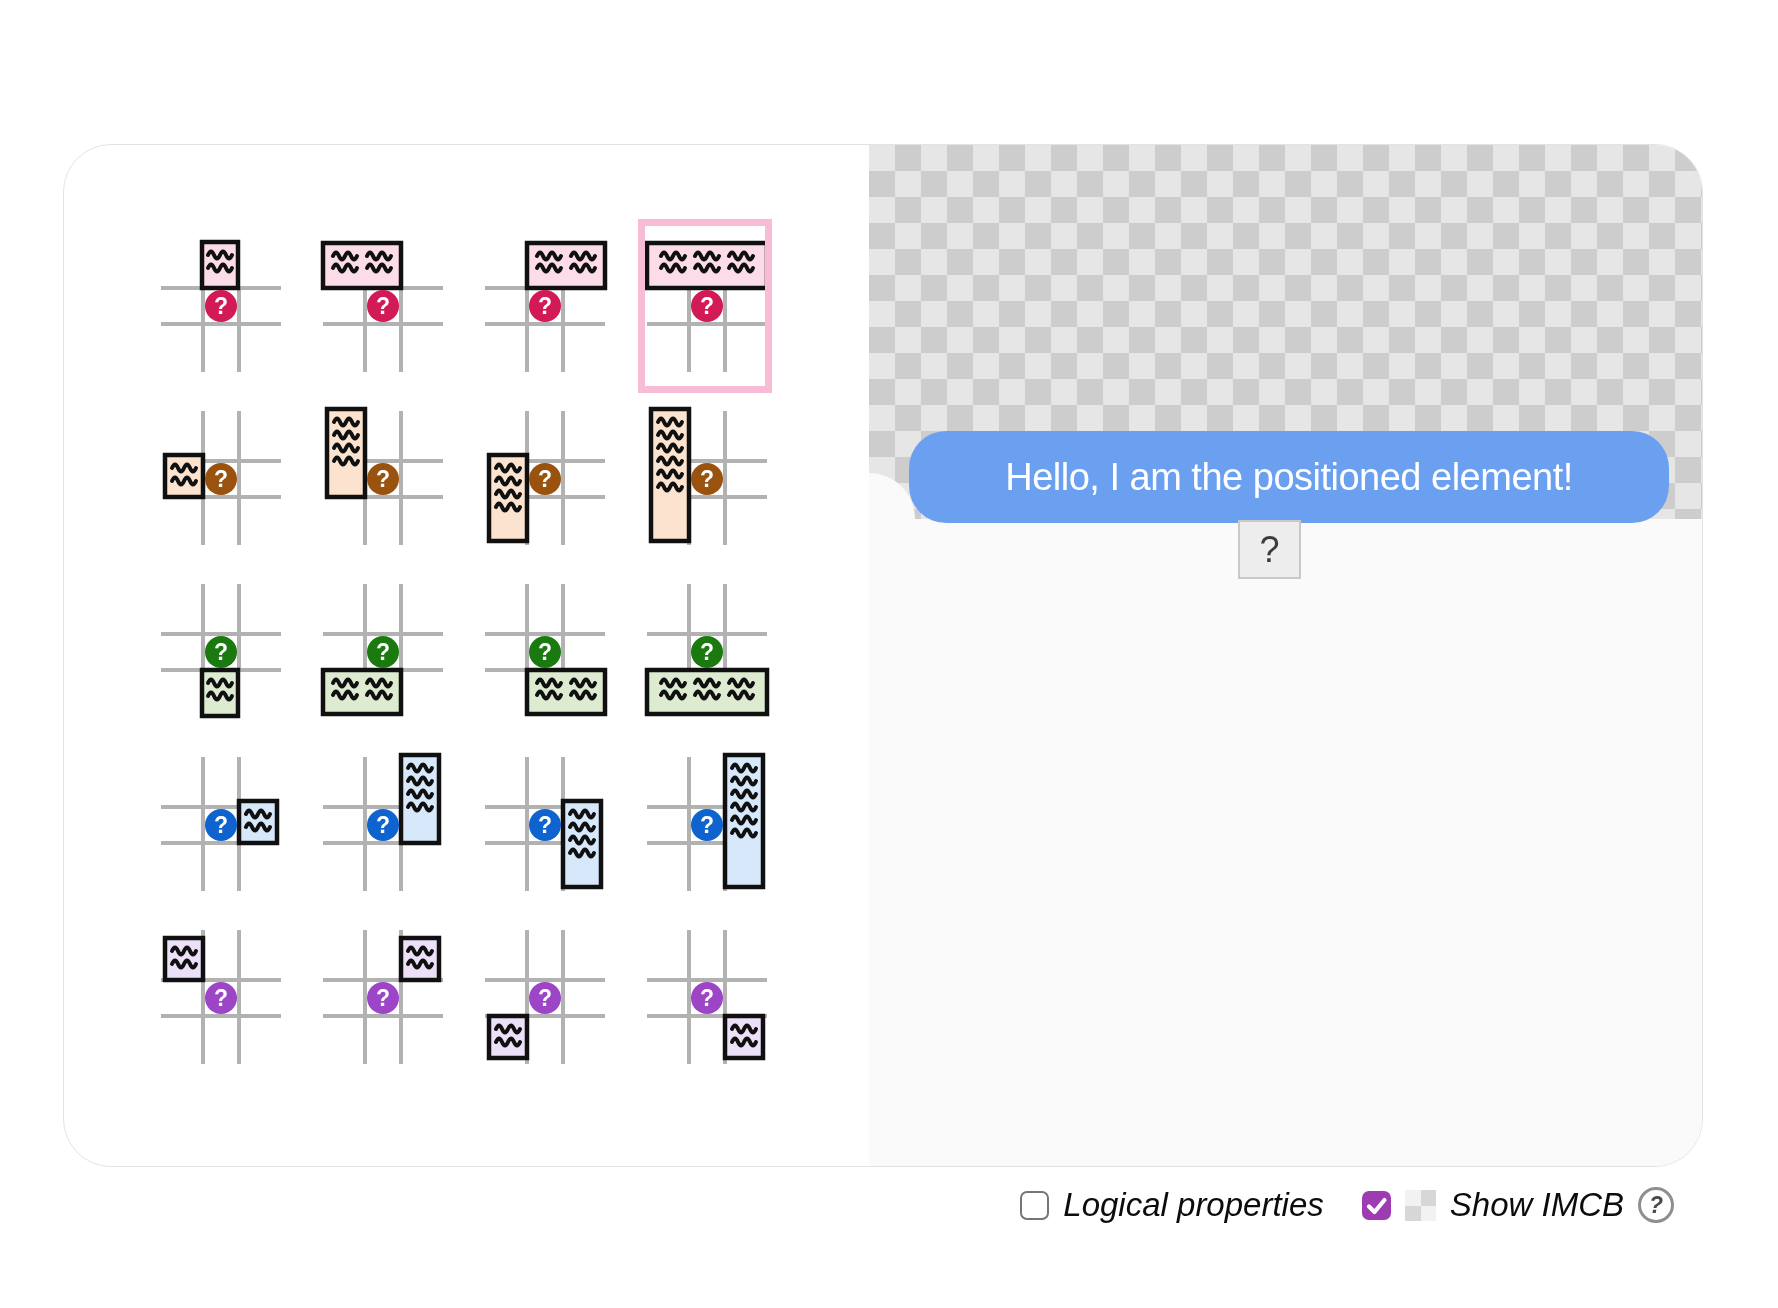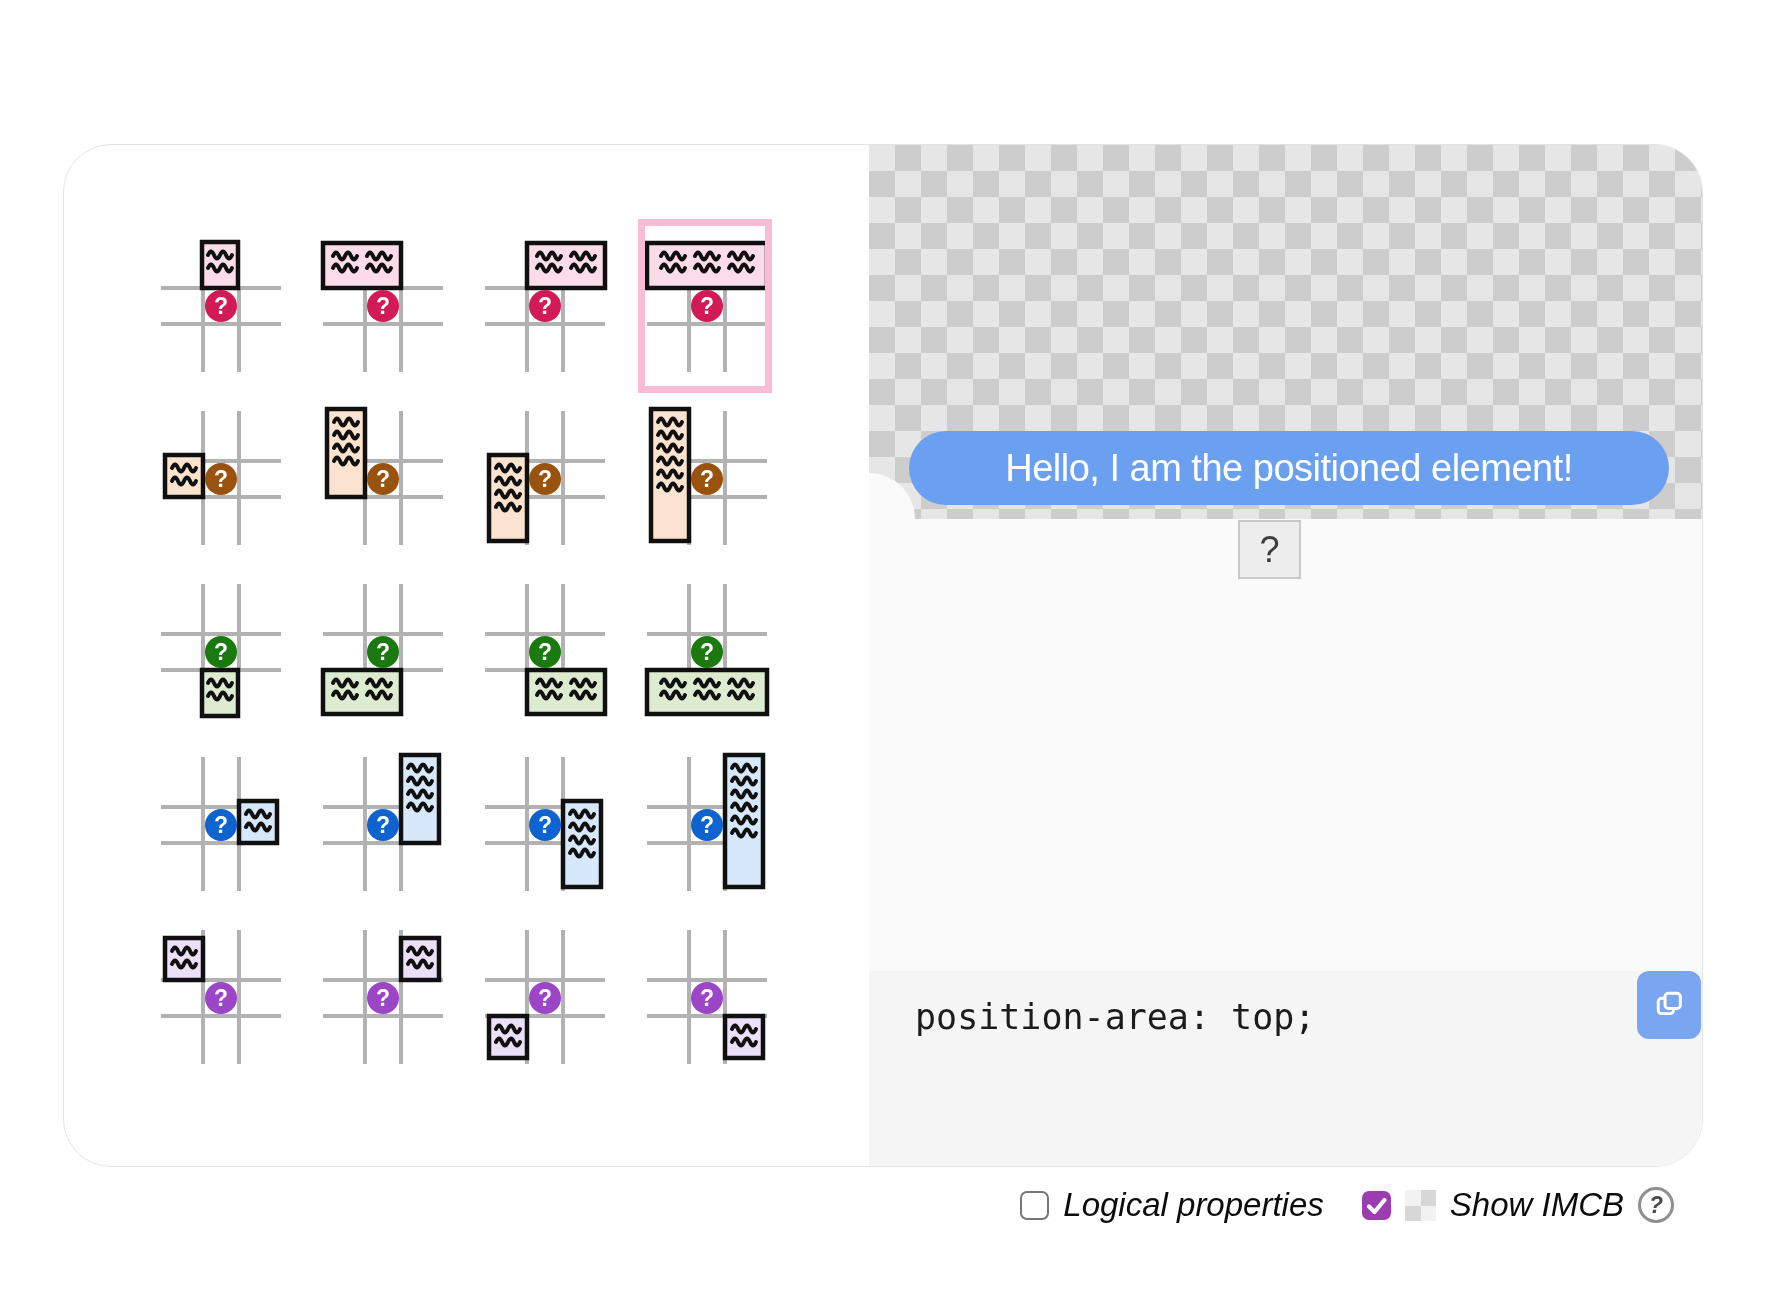--- a/index.html
+++ b/index.html
@@ -23,21 +23,21 @@
   .imcb { position:absolute; top:0; left:0; right:0; height:374px;
     border-top-right-radius:46px; overflow:hidden;
     background-color:var(--chk-l);
     background-image:
       linear-gradient(45deg, var(--chk-d) 25%, transparent 25%, transparent 75%, var(--chk-d) 75%, var(--chk-d)),
       linear-gradient(45deg, var(--chk-d) 25%, transparent 25%, transparent 75%, var(--chk-d) 75%, var(--chk-d));
     background-size:52px 52px; background-position:0 0, 26px 26px; }
   .imcb::after { content:""; position:absolute; left:0; bottom:0; width:46px; height:46px;
     background:#fafafa; border-top-right-radius:46px; }
 
-  .pill { position:absolute; left:40px; top:286px; width:760px; height:74px;
+  .pill { position:absolute; left:40px; top:286px; width:760px; height:92px;
     background:var(--pill); border-radius:37px; color:#ffffff;
     font-size:38px; letter-spacing:-0.5px;
     display:flex; align-items:center; justify-content:center; white-space:nowrap; }
 
   .anchor-box { position:absolute; left:369px; top:375px; width:63px; height:59px;
     background:#ededed; border:2px solid #c9c9c9; color:#3c3c3c;
     font-size:36px; display:flex; align-items:center; justify-content:center; }
 
   .code-area { position:absolute; left:0; right:0; bottom:0; height:195px;
     background:#f5f5f5; }
@@ -364,31 +364,20 @@
     <circle cx="68" cy="86" r="16" fill="#9c45c6"></circle>
     <text x="68" y="94" text-anchor="middle" font-family="Liberation Sans, sans-serif" font-size="23" font-weight="700" fill="#ffffff">?</text>
   </svg>
         </div>
       </div>
 
     <div class="preview-panel">
       <div class="imcb"></div>
       <div class="pill">Hello, I am the positioned element!</div>
       <div class="anchor-box">?</div>
-      <div class="code-area">
-        <code class="code-text">position-area: top;</code>
-        <button class="copy-btn">
-          <span>
-            <svg width="34" height="34" viewBox="0 0 30 30">
-              <rect x="5.5" y="10" width="13.5" height="13.5" rx="3" fill="none" stroke="#ffffff" stroke-width="2.6"></rect>
-              <rect x="11.5" y="5.5" width="13.5" height="13.5" rx="3" fill="#7aa6f1" stroke="#ffffff" stroke-width="2.6"></rect>
-            </svg>
-          </span>
-        </button>
-      </div>
     </div>
   </div>
 
   <div class="controls">
     <span class="cb unchecked" id="cb-logical"></span>
     <label class="lbl-logical">Logical properties</label>
     <span class="cb checked" id="cb-imcb">
         <svg width="29" height="29" viewBox="0 0 29 29">
           <path d="M7 15.5 l5.5 5.5 L22.5 9" fill="none" stroke="#fff" stroke-width="4.2" stroke-linecap="round" stroke-linejoin="round"></path>
         </svg>

